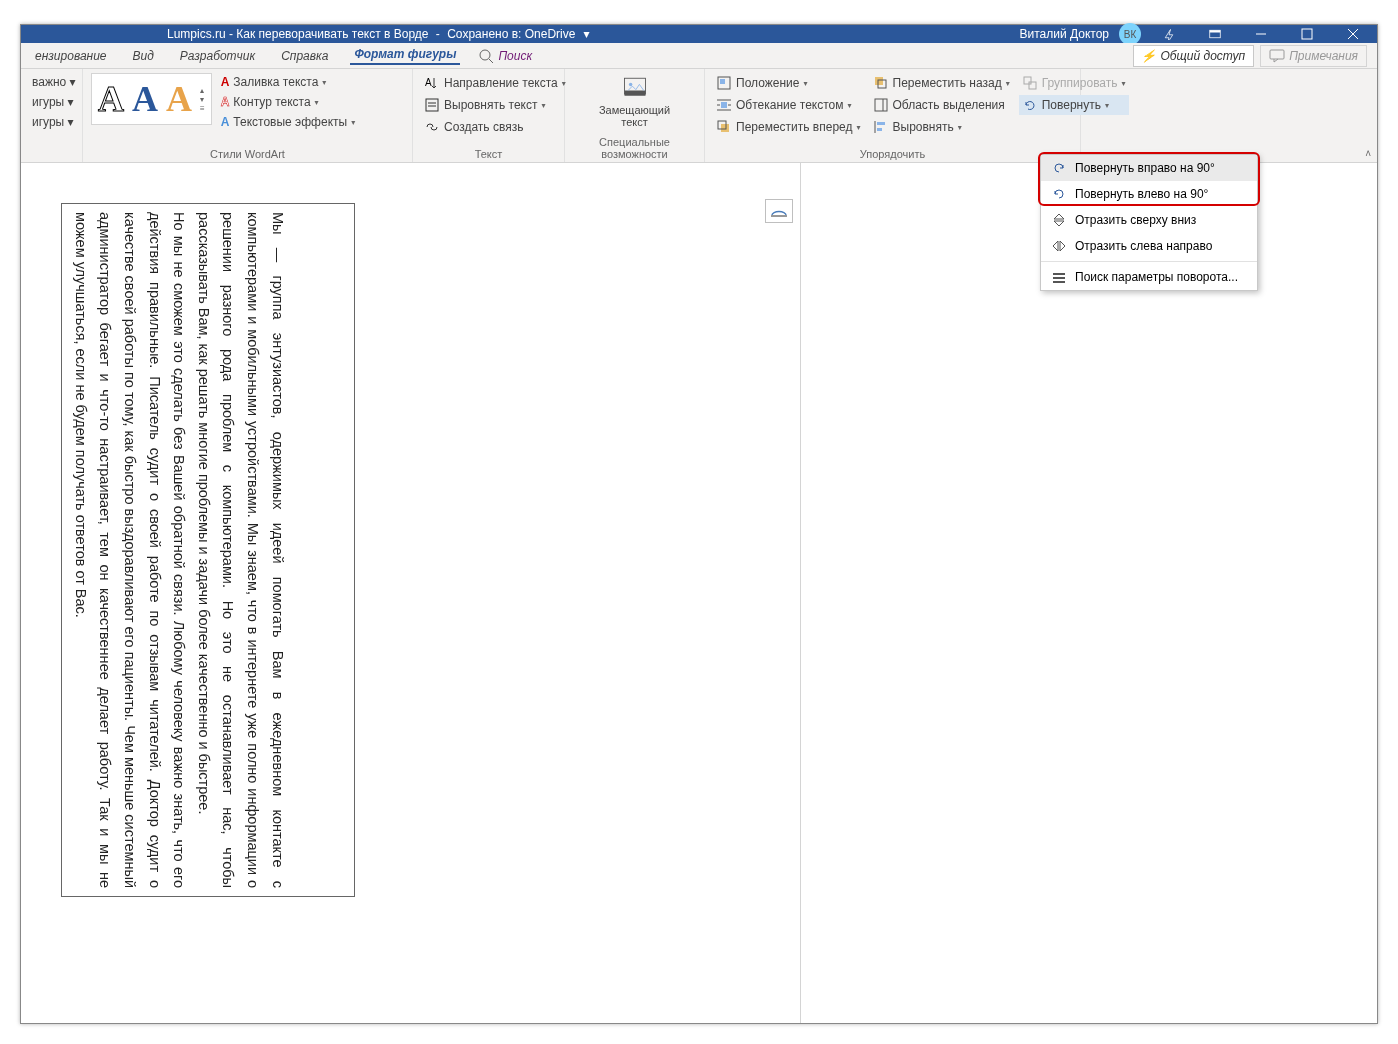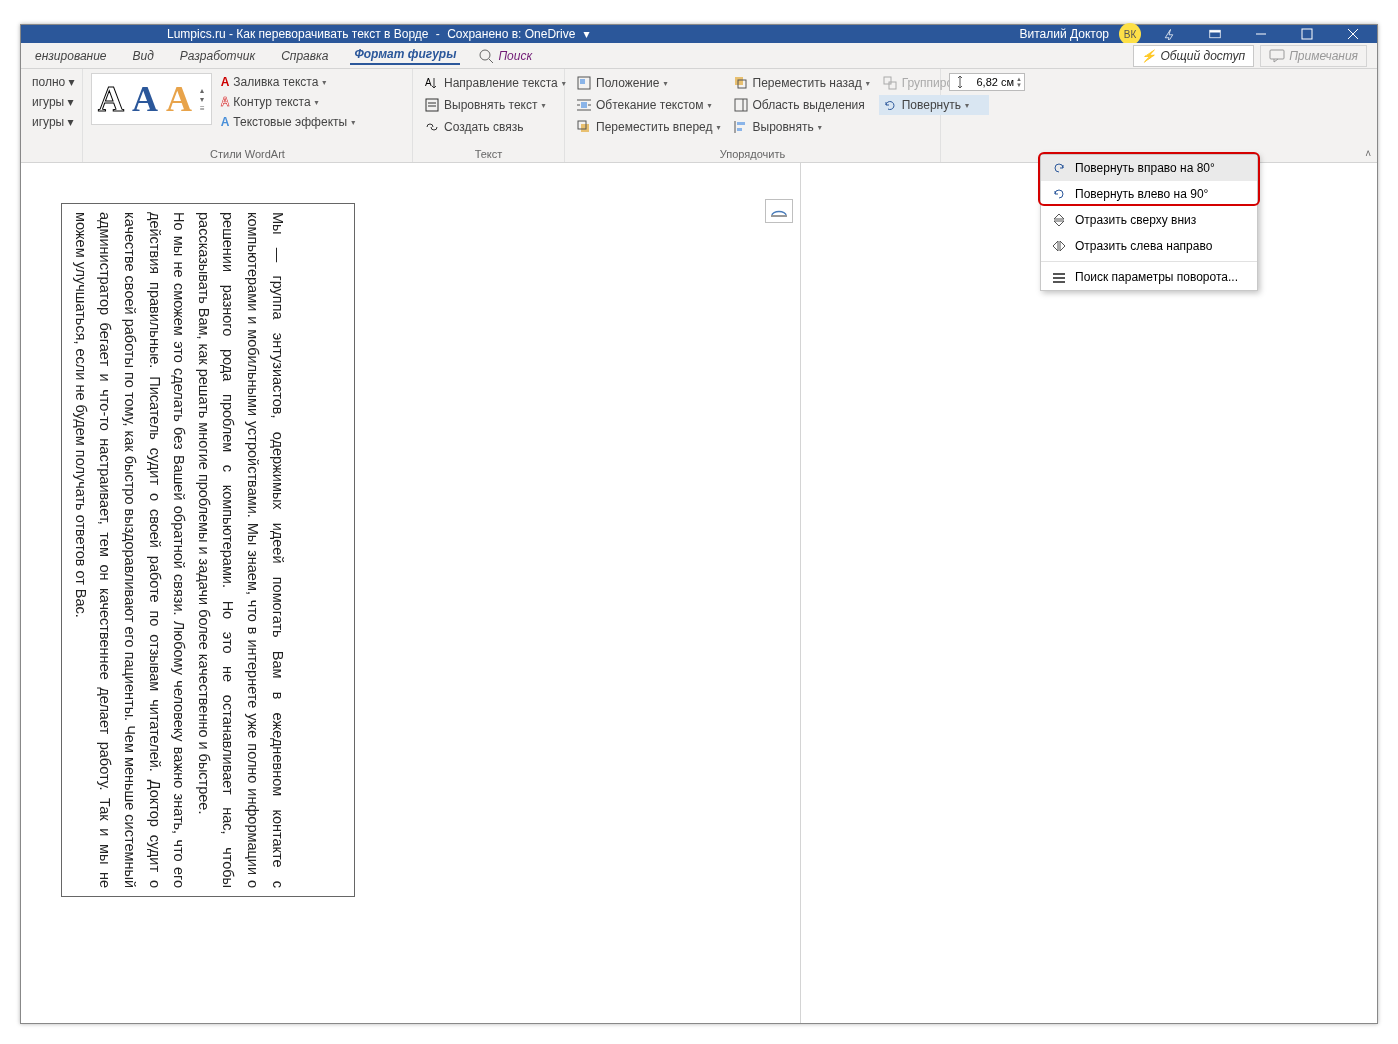--- a/index.html
+++ b/index.html
@@ -5,21 +5,21 @@
 * { margin: 0; padding: 0; box-sizing: border-box; font-family: "Segoe UI", Arial, sans-serif; }
 body { background: #fff; width: 1398px; height: 1044px; overflow: hidden; position: relative; }
 
 .window { position: absolute; left: 20px; top: 24px; width: 1358px; height: 1000px; border: 1px solid #888; background: #fff; display: flex; flex-direction: column; box-shadow: 0 0 4px rgba(0,0,0,.3); }
 
 .titlebar { height: 18px; background: #2b579a; color: #fff; display: flex; align-items: center; padding: 0 6px; font-size: 12px; }
 .titlebar .title-area { flex: 1; text-align: left; padding-left: 140px; }
 .titlebar .dash { margin: 0 4px; }
 .titlebar .onedrive-dd { display: inline-flex; align-items: center; gap: 8px; }
 .titlebar .right { display: flex; align-items: center; gap: 10px; }
-.avatar { width: 22px; height: 22px; border-radius: 50%; background: #fde047; color: #555; display: flex; align-items: center; justify-content: center; font-size: 10px; }
+.avatar { width: 22px; height: 22px; border-radius: 50%; background: #7dd3fc; color: #555; display: flex; align-items: center; justify-content: center; font-size: 10px; }
 .winbtn { width: 36px; height: 30px; display: flex; align-items: center; justify-content: center; color: #fff; }
 .winbtn svg { width: 12px; height: 12px; }
 
 .tabs { height: 26px; background: #f3f2f1; border-bottom: 1px solid #d4d4d4; display: flex; align-items: center; padding: 0 10px; font-size: 12px; gap: 18px; font-style: italic; }
 .tab { color: #444; padding: 0 4px; }
 .tab.active { color: #2b579a; font-weight: 600; border-bottom: 2px solid #2b579a; padding-bottom: 2px; }
 .tabs .search { display: flex; align-items: center; gap: 4px; color: #701a75; justify-content: flex-end; }
 .tabs .rightbtns { margin-left: auto; display: flex; gap: 6px; }
 .sharebtn { border: 1px solid #c8c8c8; background: #fff; padding: 2px 8px; font-size: 12px; color: #333; display: flex; align-items: center; gap: 4px; }
 .sharebtn .bolt { color: #d88f00; }
@@ -136,21 +136,21 @@
         <span>Примечания</span>
       </div>
     </div>
   </div>
 
   <div class="ribbon">
 
     <div class="group" style="width:62px">
       <div class="body">
           <div class="vstack">
-        <span class="smallbtn">полно ▾</span>
+        <span class="smallbtn">важно ▾</span>
         <span class="smallbtn">игуры ▾</span>
         <span class="smallbtn">игуры ▾</span>
       </div>
         </div>
       <div class="lbl">&nbsp;</div>
     </div>
 
     <div class="group" style="width:330px">
       <div class="body">
         <div class="wordart-gallery">
@@ -204,20 +204,35 @@
               <svg class="ic" viewBox="0 0 16 16">
                 <path d="M3 8 a3 3 0 0 1 6 0 M7 8 a3 3 0 0 0 6 0" fill="none" stroke="#333"></path>
               </svg>
               <span>Создать связь</span>
             </span>
       </div>
         </div>
       <div class="lbl">Текст</div>
     </div>
 
+    <div class="group" style="width:140px">
+      <div class="body" style="justify-content:center;width:100%">
+        <div class="bigicon">
+          <svg viewBox="0 0 32 32">
+              <rect x="4" y="6" width="24" height="18" fill="none" stroke="#555"></rect>
+              <rect x="4" y="20" width="24" height="6" fill="#555"></rect>
+              <circle cx="11" cy="13" r="2" fill="#8ab4e8"></circle>
+              <path d="M8 20 l5 -5 l4 4 l4 -6 l5 7" fill="none" stroke="#8ab4e8"></path>
+            </svg>
+          <span style="white-space:pre-line">Замещающий
+текст</span>
+        </div>
+      </div>
+      <div class="lbl">Специальные возможности</div>
+    </div>
 
     <div class="group" style="width:376px">
       <div class="body">
         <div class="vstack">
           <span class="smallbtn">
               <svg class="ic" viewBox="0 0 16 16">
                 <rect x="2" y="2" width="12" height="12" fill="none" stroke="#555"></rect>
                 <rect x="4" y="4" width="5" height="5" fill="#8ab4e8"></rect>
               </svg>
               <span>Положение</span>
@@ -284,34 +299,20 @@
                 <path d="M4 5 l0 3 l3 0" fill="none" stroke="#2b579a"></path>
               </svg>
               <span>Повернуть</span>
               <span class="dd">▾</span>
             </span>
         </div>
       </div>
       <div class="lbl">Упорядочить</div>
     </div>
 
-    <div class="group" style="width:100px;border-right:none">
-      <div class="body">
-          <div class="vstack">
-        <div class="sizebox">
-          <svg class="ic" viewBox="0 0 16 16">
-                <path d="M8 2 v12 M6 4 l2 -2 l2 2 M6 12 l2 2 l2 -2" fill="none" stroke="#555"></path>
-              </svg>
-          <input value="6,82 см" style="">
-          <span class="spinners">▲<br>▼</span>
-        </div>
-      </div>
-        </div>
-      <div class="lbl">&nbsp;</div>
-    </div>
 
     <span class="collapse-caret">˄</span>
   </div>
 
   <div class="doc-area">
     <div class="page-split"></div>
     <div class="textbox">
       <div class="rotated">
         <p>Мы — группа энтузиастов, одержимых идеей помогать Вам в ежедневном контакте с компьютерами и мобильными устройствами. Мы знаем, что в интернете уже полно информации о решении разного рода проблем с компьютерами. Но это не останавливает нас, чтобы рассказывать Вам, как решать многие проблемы и задачи более качественно и быстрее.</p>
         <p>Но мы не сможем это сделать без Вашей обратной связи. Любому человеку важно знать, что его действия правильные. Писатель судит о своей работе по отзывам читателей. Доктор судит о качестве своей работы по тому, как быстро выздоравливают его пациенты. Чем меньше системный администратор бегает и что-то настраивает, тем он качественнее делает работу. Так и мы не можем улучшаться, если не будем получать ответов от Вас.</p>
@@ -328,21 +329,21 @@
 </div>
 
 <div class="dropdown">
   <div class="item hover">
     <span class="ico">
         <svg viewBox="0 0 16 16">
           <path d="M12 8 a4 4 0 1 0 -4 4" fill="none" stroke="#2b579a"></path>
           <path d="M12 5 l0 3 l-3 0" fill="none" stroke="#2b579a"></path>
         </svg>
       </span>
-    <span>Повернуть вправо на 80°</span>
+    <span>Повернуть вправо на 90°</span>
   </div>
   <div class="item">
     <span class="ico">
         <svg viewBox="0 0 16 16">
           <path d="M4 8 a4 4 0 1 1 4 4" fill="none" stroke="#2b579a"></path>
           <path d="M4 5 l0 3 l3 0" fill="none" stroke="#2b579a"></path>
         </svg>
       </span>
     <span>Повернуть влево на 90°</span>
   </div>

